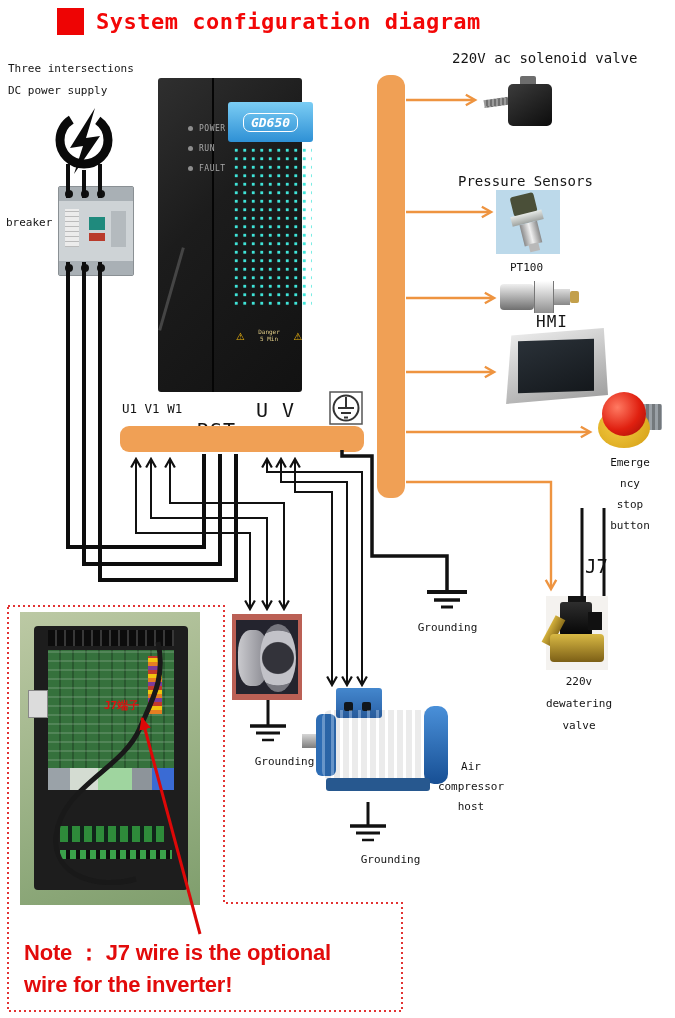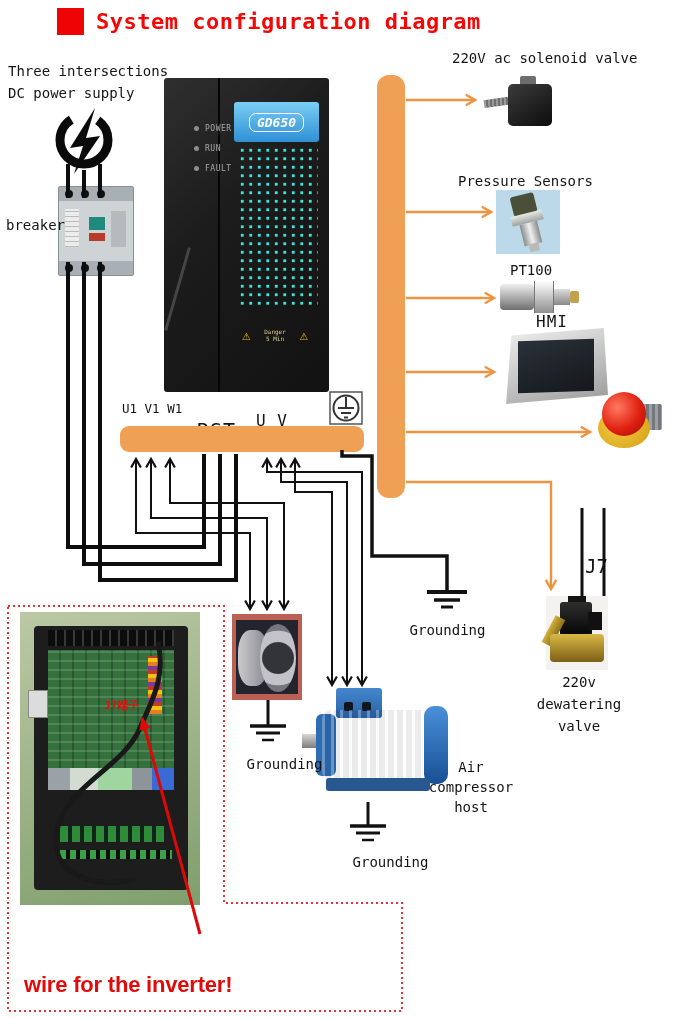--- a/index.html
+++ b/index.html
@@ -1,28 +1,28 @@
 <!DOCTYPE html>
 <html><head>
 <meta charset="utf-8">
 <style>
   html,body{margin:0;padding:0;background:#fff;}
   .canvas{position:relative;width:675px;height:1018px;background:#fff;overflow:hidden;
           font-family:"DejaVu Sans Mono",monospace;color:#151515;}
   .abs{position:absolute;}
   .lbl{position:absolute;font-size:14px;line-height:1.3;white-space:nowrap;color:#141414;}
-  .t15{font-size:14px;}
+  .t15{font-size:11px;}
   .b{font-weight:normal;}
   .ctr{text-align:center;}
   .col div{white-space:nowrap;}
   svg.overlay{position:absolute;left:0;top:0;z-index:6;pointer-events:none;}
   .img{position:absolute;z-index:2;}
   .txt{z-index:3;}
   
-  .inv{left:164px;top:78px;width:165px;height:314px;background:linear-gradient(135deg,#2f2f2f 0%,#1c1c1c 40%,#121212 100%);border-radius:3px;}
+  .inv{left:158px;top:78px;width:144px;height:314px;background:linear-gradient(135deg,#2f2f2f 0%,#1c1c1c 40%,#121212 100%);border-radius:3px;}
   .inv .seam{position:absolute;left:54px;top:0;width:2px;height:100%;background:#050505;}
   .inv .diag{position:absolute;left:12px;top:168px;width:3px;height:86px;background:#454545;transform:rotate(16deg);}
   .inv .led{position:absolute;left:30px;display:flex;align-items:center;gap:6px;}
   .inv .led i{width:5px;height:5px;border-radius:50%;background:#8d8d8d;display:block;}
   .inv .led span{font-size:8px;color:#a8a8a8;letter-spacing:.5px;}
   .panel{position:absolute;left:70px;top:24px;width:85px;height:40px;border-radius:3px;
          background:linear-gradient(180deg,#7bcdf4,#2e90d5);display:flex;align-items:center;justify-content:center;}
   .badge{border:1.5px solid #fff;border-radius:7px;padding:0 7px;color:#fff;font-size:13px;font-weight:bold;line-height:17px;font-style:italic;}
   .matrix{position:absolute;left:74px;top:68px;width:80px;height:164px;
           background-image:radial-gradient(circle,#3fe4d8 1.6px,transparent 1.9px);background-size:8.5px 8.5px;}
@@ -114,27 +114,33 @@
       <span class="d">
         <span>Danger</span><br>
         <span>5 Min</span>
       </span>
       <span class="w">⚠</span>
     </div>
   </div>
 
   <div class="lbl b txt" style="left:122px;top:401px;font-size:12.5px;">U1 V1 W1</div>
   <div class="lbl b txt" style="left:197px;top:417px;font-size:20px;letter-spacing:1px;">RST</div>
-  <div class="lbl b txt" style="left:256px;top:411px;font-size:16px;letter-spacing:1px;">U V</div>
+  <div class="lbl b txt" style="left:256px;top:397px;font-size:20px;letter-spacing:1px;">U V</div>
 
   <div class="lbl txt" style="left:452px;top:49px;">220V ac solenoid valve</div>
   <div class="lbl txt" style="left:458px;top:172px;">Pressure Sensors</div>
   <div class="lbl t15 b txt" style="left:510px;top:261px;">PT100</div>
   <div class="lbl b txt" style="left:536px;top:312px;font-size:16px;letter-spacing:1px;">HMI</div>
 
+  <div class="lbl t15 ctr col txt" style="left:594px;top:452px;width:72px;line-height:21px;">
+    <div>Emerge</div>
+    <div>ncy</div>
+    <div>stop</div>
+    <div>button</div>
+  </div>
 
   <div class="lbl b txt" style="left:585px;top:554px;font-size:19px;">J7</div>
 
   <div class="lbl t15 ctr col txt" style="left:530px;top:671px;width:98px;line-height:22px;">
     <div>220v</div>
     <div>dewatering</div>
     <div>valve</div>
   </div>
 
   <div class="lbl t15 ctr txt" style="left:395px;top:621px;width:105px;">Grounding</div>
@@ -217,20 +223,21 @@
       <i style="width:22px;background:#9aa2a8;"></i>
       <i style="width:28px;background:#d4dcd2;"></i>
       <i style="width:34px;background:#9fd59f;"></i>
       <i style="width:20px;background:#8d949a;"></i>
       <i style="width:22px;background:#3a6bd4;"></i>
     </div>
     <div class="row2"></div>
     <div class="row3"></div>
   </div>
 
+  <div class="note" style="left:24px;top:938px;">Note ： J7 wire is the optional</div>
   <div class="note" style="left:24px;top:972px;">wire for the inverter!</div>
 
   <svg class="overlay" width="675" height="1018" viewBox="0 0 675 1018">
     <defs>
       <marker id="mB" viewBox="0 0 12 12" markerWidth="13" markerHeight="13" refX="9" refY="6" orient="auto-start-reverse" markerUnits="userSpaceOnUse">
         <path d="M2,1.5 L10,6 L2,10.5" fill="none" stroke="#111" stroke-width="2"></path>
       </marker>
       <marker id="mO" viewBox="0 0 12 12" markerWidth="14" markerHeight="14" refX="9" refY="6" orient="auto" markerUnits="userSpaceOnUse">
         <path d="M2,1.5 L10,6 L2,10.5" fill="none" stroke="#ee9440" stroke-width="2"></path>
       </marker>

